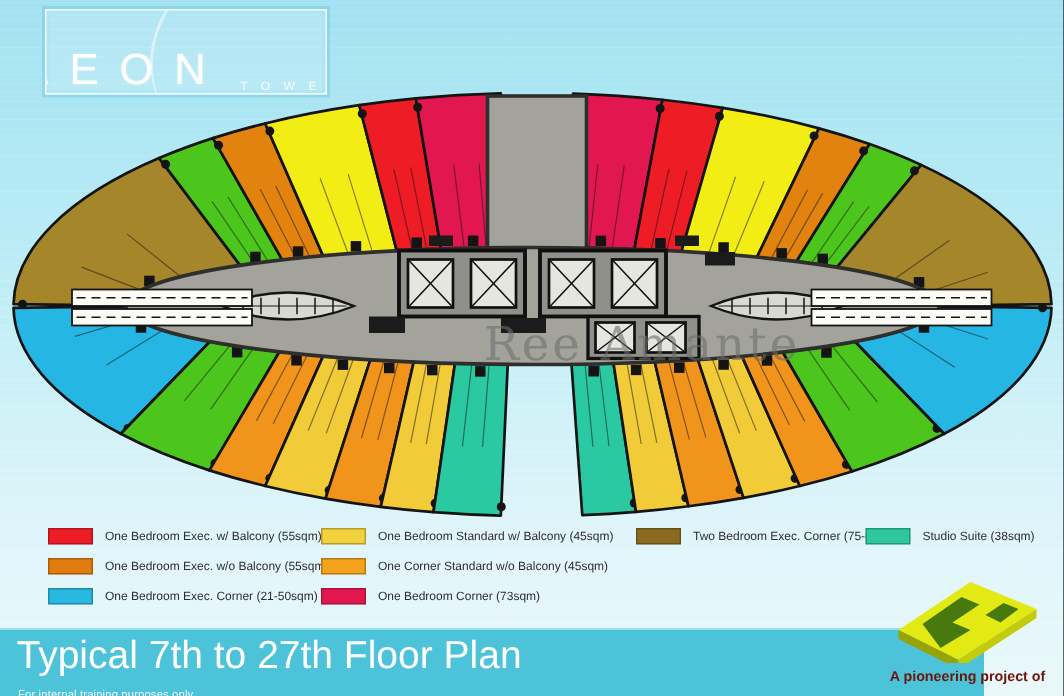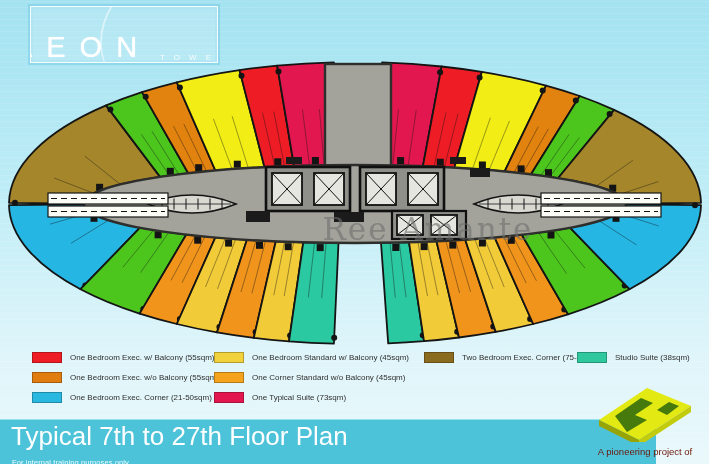--- a/index.html
+++ b/index.html
@@ -38,21 +38,21 @@
   .legend-label{font-size:8px;color:#2e2e2e;white-space:nowrap;}
   
   .footer{position:absolute;left:0;top:419px;width:656px;height:45px;background:#4cc3d9;border-top:1px solid #97e2ee;box-sizing:border-box;}
   .footer-title{position:absolute;left:11px;top:1px;font-size:26px;color:#ffffff;}
   .disc{position:absolute;left:12px;font-size:7.5px;color:#eefcff;letter-spacing:.1px;}
   .d1{top:30px;} .d2{top:38px;}
   
   .pioneer{position:absolute;right:0px;top:380px;width:128px;height:84px;}
   .pioneer svg{position:absolute;left:4px;top:0;}
   .attribution{position:absolute;left:0;bottom:7px;width:100%;text-align:center;
-    font-size:9.5px;font-weight:normal;color:#6d1608;}
+    font-size:9.5px;font-weight:bold;color:#6d1608;}
 </style>
 </head>
 <body>
 
 <div id="stage">
 
   <div class="logo-box">
     <div class="logo-swoosh"></div>
     <div class="logo-title">AEON</div>
     <div class="logo-sub">TOWERS</div>
@@ -329,21 +329,21 @@
         <div class="legend-item">
           <span class="legend-swatch" style="background: rgb(242, 210, 60);"></span>
           <span class="legend-label">One Bedroom Standard w/ Balcony (45sqm)</span>
         </div>
         <div class="legend-item">
           <span class="legend-swatch" style="background: rgb(245, 162, 28);"></span>
           <span class="legend-label">One Corner Standard w/o Balcony (45sqm)</span>
         </div>
         <div class="legend-item">
           <span class="legend-swatch" style="background: rgb(227, 23, 79);"></span>
-          <span class="legend-label">One Typical Suite (73sqm)</span>
+          <span class="legend-label">One Bedroom Corner (73sqm)</span>
         </div>
       </div>
       <div class="legend-col" style="left: 424px;">
         <div class="legend-item">
           <span class="legend-swatch" style="background: rgb(138, 107, 32);"></span>
           <span class="legend-label">Two Bedroom Exec. Corner (75-80)</span>
         </div>
       </div>
       <div class="legend-col" style="left: 577px;">
         <div class="legend-item">

